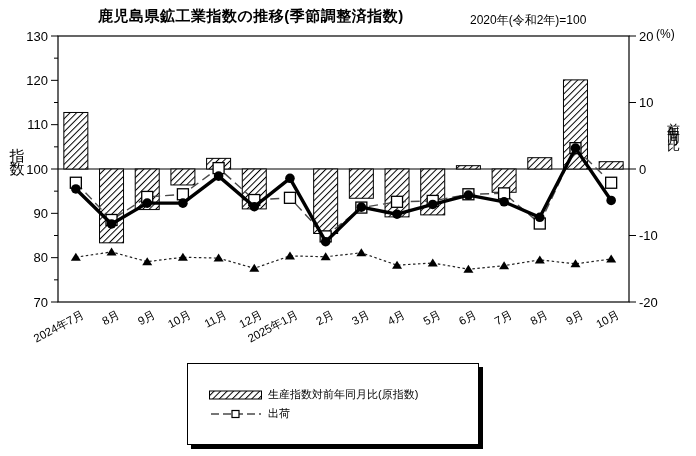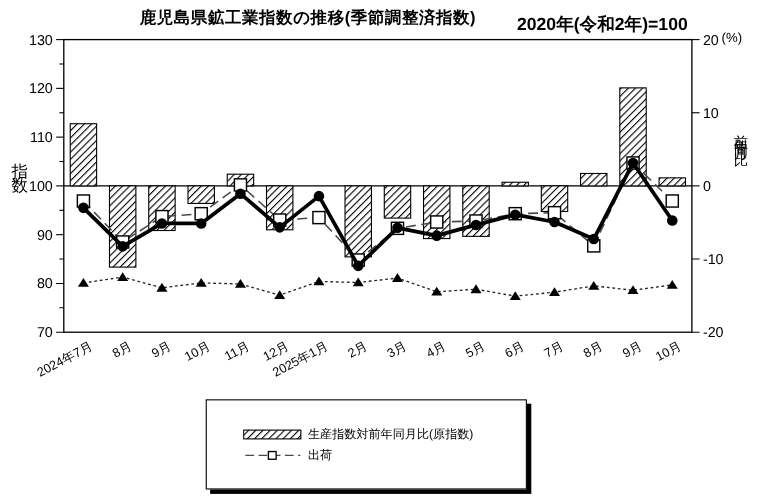--- a/index.html
+++ b/index.html
@@ -1,29 +1,29 @@
 <!DOCTYPE html>
 <html><head>
 <meta charset="utf-8">
 <style>
   html,body{margin:0;padding:0;background:#fff;}
   .stage{position:relative;width:696px;height:456px;background:#fff;
          font-family:"Liberation Sans","DejaVu Sans",sans-serif;color:#000;overflow:hidden;}
-  .title{position:absolute;left:98px;top:7px;font-size:15px;font-weight:bold;letter-spacing:.5px;margin-left:29px;}
-  .subtitle{position:absolute;left:470px;top:12px;font-size:16px;font-weight:bold;}
+  .title{position:absolute;left:98px;top:7px;font-size:15px;font-weight:bold;letter-spacing:.5px;}
+  .subtitle{position:absolute;left:470px;top:12px;font-size:12px;font-weight:normal;}
   .pct-unit{position:absolute;left:656px;top:27px;font-size:12px;}
   .yaxis-left-title{position:absolute;left:7px;top:136px;font-size:15px;
         writing-mode:vertical-rl;text-orientation:upright;letter-spacing:14px;}
   .yaxis-right-title{position:absolute;left:664px;top:112px;font-size:13px;
         writing-mode:vertical-rl;text-orientation:upright;letter-spacing:4px;}
   svg text{font-family:"Liberation Sans","DejaVu Sans",sans-serif;fill:#000;}
   #plot{position:absolute;left:0;top:0;}
   .legend{position:absolute;left:187px;top:363px;width:292px;height:82px;background:#fff;
           border:1px solid #000;box-shadow:4px 4px 0 0 #000;box-sizing:border-box;
-          display:flex;flex-direction:column;justify-content:center;padding-left:33px;gap:4px;}
+          display:flex;flex-direction:column;justify-content:center;padding-left:21px;gap:4px;}
   .lrow{display:flex;align-items:center;gap:5px;height:15px;}
   .lrow span{font-size:11px;white-space:nowrap;}
   .lsw{flex:0 0 auto;}
 </style>
 </head>
 <body>
 
 <div class="stage">
 
   <div class="title">鹿児島県鉱工業指数の推移(季節調整済指数)</div>

